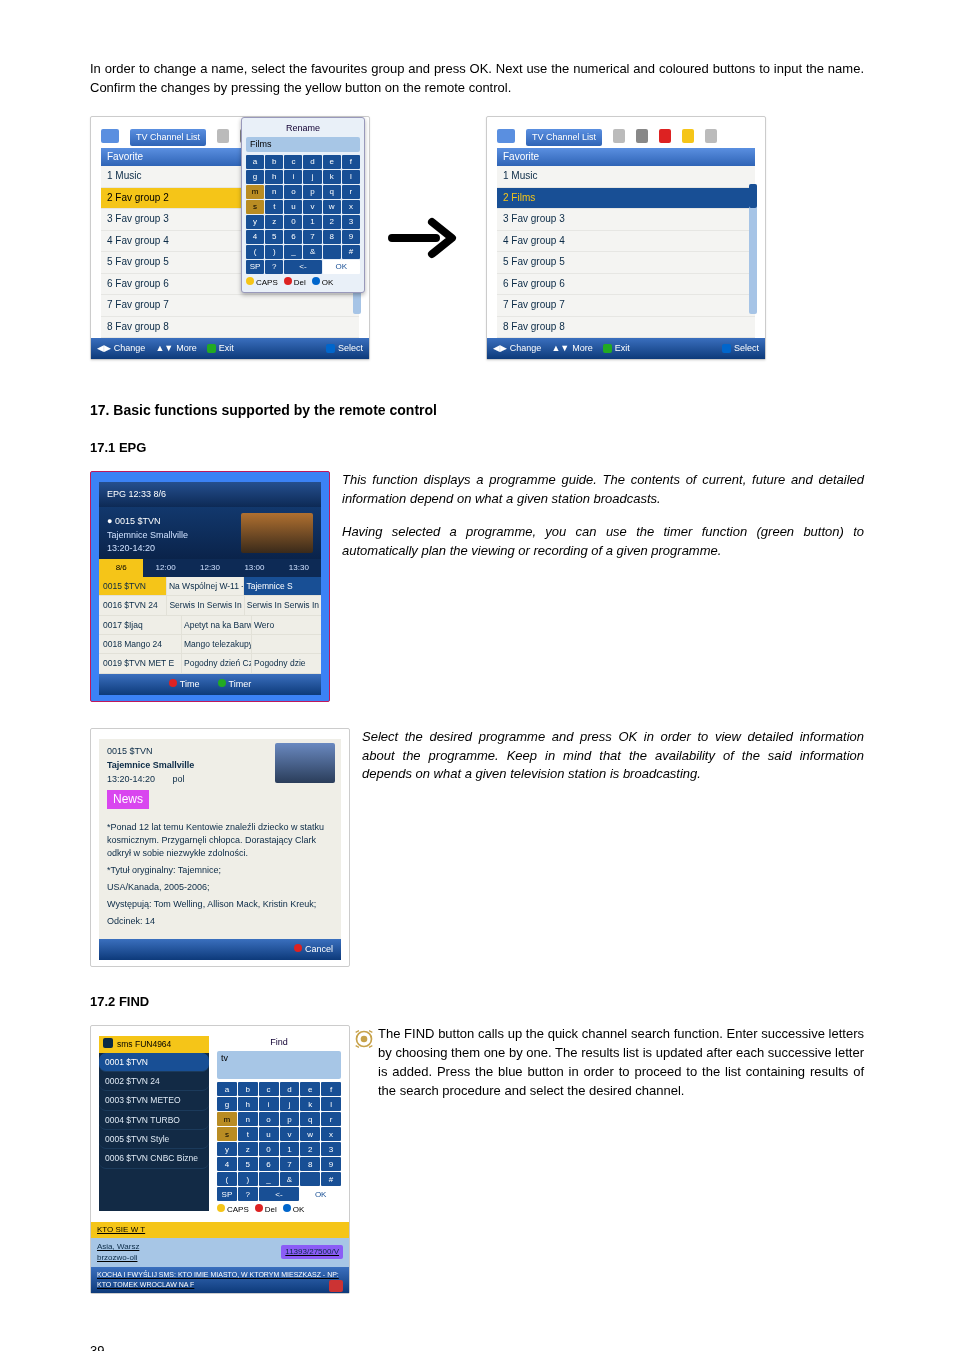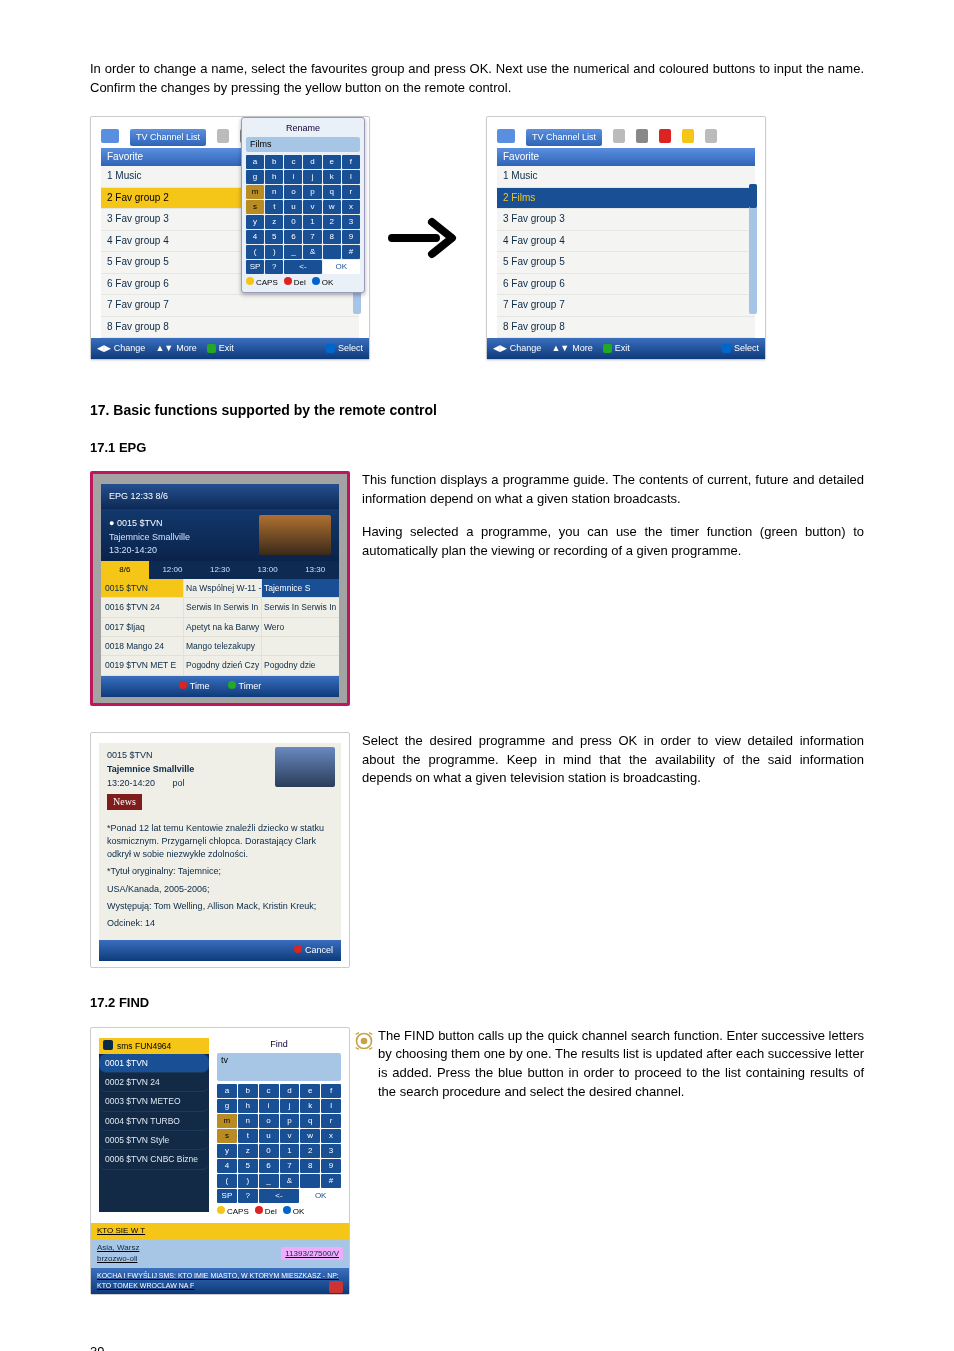--- a/index.html
+++ b/index.html
@@ -67,24 +67,24 @@
   }
   .foot-bar .seg { display:flex; gap:3px; align-items:center; }
   .pill { width:9px; height:9px; border-radius:2px; }
   .pill.blue{background:#06c;} .pill.g{background:#2a2;}
   .arrow-svg { width:80px; height:60px; }
 
   h3.section { font-weight:bold; font-size:14px; margin: 36px 0 18px; text-align:left; }
   h4.section { font-weight:bold; font-size:13px; margin: 18px 0 14px; }
 
   .row2 { display:flex; gap:12px; margin-bottom:26px; align-items:flex-start; }
-  .row2 .txt { flex:1; text-align:justify; font-size:13px; }
+  .row2 .txt { flex:1; text-align:justify; font-size:13px;font-style:italic; }
 
   .epgbox {
-    width:260px; background:#a3a3a3; border:3px solid #be185d; border-radius:2px;
+    width:240px; background:#3b82f6; border:1px solid #be185d; border-radius:2px;
     padding:10px 8px 6px 8px; font-size:9px; position:relative;
   }
   .epg-head { background:linear-gradient(#254f8f,#0d2a55); color:#fff; padding:6px 8px; }
   .epg-sub { background:linear-gradient(#12386d,#0a234a); padding:8px; position:relative; height:52px; }
   .epg-sub .thumb { position:absolute; right:8px; top:6px; width:72px; height:40px; background:linear-gradient(#b07030,#3a2a1a); border-radius:2px; }
   .time-row { display:flex; background:#0d2a55; color:#cfe1ff; font-size:8px; }
   .time-row span { flex:1; text-align:center; padding:3px 0; }
   .time-row span.sel { background:#f5c518; color:#000; }
   .grid { background:#efeee7; font-size:8.5px; }
   .grid .r { display:flex; border-bottom:1px solid #e2e1d8; }
@@ -95,21 +95,21 @@
   .grid .r .cells span.hl { background:#184f95; color:#fff; }
   .epg-foot { background:linear-gradient(#3a6fbe,#0d3a7a); color:#fff; font-size:9px; padding:4px 8px; display:flex; justify-content:center; gap:18px; }
 
   .detbox {
     width:260px; background:#fff; border:1px solid #ccc; border-radius:2px;
     padding:10px 8px 6px 8px; font-size:9px;
   }
   .det-head { background:#efeee7; padding:6px 8px; color:#0a2a46; position:relative; }
   .det-head .thumb { position:absolute; right:6px; top:4px; width:60px; height:40px; background:linear-gradient(#6a89c0,#2a3d5a); border-radius:2px; }
   .det-head div { margin-bottom:1px; }
-  .det-head .news { background:#7f1d1d; color:#fff; display:inline-block; padding:1px 6px; margin-top:3px; font-size:10px;font-family:Liberation Serif, serif; }
+  .det-head .news { background:#d946ef; color:#fff; display:inline-block; padding:1px 6px; margin-top:3px; font-size:12px; }
   .det-body { background:#efeee7; padding:6px 8px; color:#0a2a46; }
   .det-body p { margin-bottom:4px; }
   .det-foot { background:linear-gradient(#3a6fbe,#0d3a7a); color:#fff; font-size:9px; padding:4px 8px; text-align:right; }
   .det-foot .sw { width:8px; height:8px; border-radius:50%; background:#d22; display:inline-block; margin-right:3px; }
 
   .findbox {
     width:260px; background:#fff; border:1px solid #ccc; border-radius:2px;
     padding:10px 8px 0 8px; font-size:8.5px; position:relative;
   }
   .find-body { display:flex; gap:8px; }
@@ -457,21 +457,21 @@
         </div>
       </div>
     </div>
     <div class="bot-strip">
       <div class="y">
           <span>KTO SIE W T</span>
           <span></span>
         </div>
       <div class="b">
         <span><span>Asia, Warsz</span><br><span>brzozwo-oli</span></span>
-        <span style="background:#f0abfc;color:#0a2a46;padding:1px 4px;border-radius:2px;align-self:center;">11393/27500/V</span>
+        <span style="background:#8b5cf6;color:#0a2a46;padding:1px 4px;border-radius:2px;align-self:center;">11393/27500/V</span>
       </div>
       <div class="msg"><span>KOCHA I FWYŚLIJ SMS: KTO IMIE MIASTO, W KTORYM MIESZKASZ - NP: KTO TOMEK WROCLAW NA F</span><span class="badge"></span></div>
     </div>
   </div>
 
   <svg class="find-icon" viewBox="0 0 24 24">
     <circle cx="12" cy="12" r="9" fill="none" stroke="#c7a24a" stroke-width="2"></circle>
     <circle cx="12" cy="12" r="4" fill="#c7a24a"></circle>
     <path d="M2 4 L6 2 M22 4 L18 2 M2 20 L6 22 M22 20 L18 22" stroke="#c7a24a" stroke-width="1.5"></path>
   </svg>

